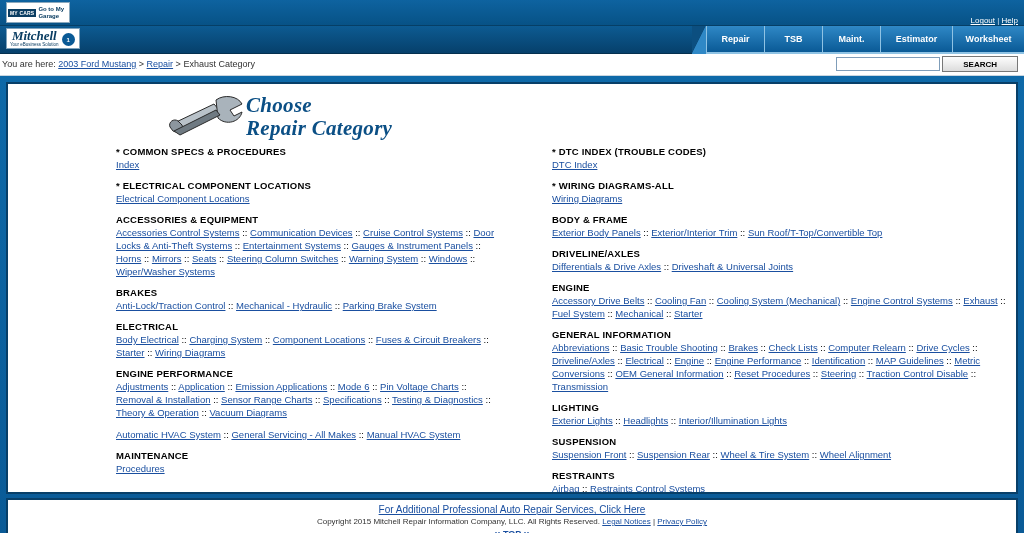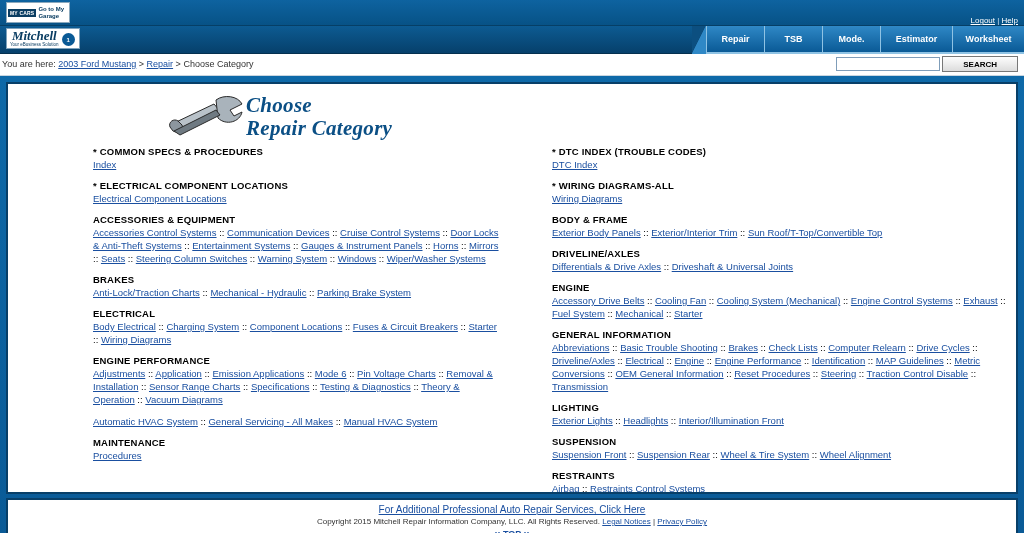--- a/index.html
+++ b/index.html
@@ -169,21 +169,21 @@
     letter-spacing: .3px;
   }
 
   
   .cols {
     display: flex;
     padding: 0 0 0 0;
   }
   .col {
     width: 50%;
-    padding-left: 85px;
+    padding-left: 108px;
     padding-right: 10px;
   }
   .col.right { padding-left: 40px; }
   .grp { margin-bottom: 9px; }
   .grp-head {
     font-size: 9.5px;
     font-weight: bold;
     color: #000;
     letter-spacing: .2px;
     margin-bottom: 1px;
@@ -244,33 +244,33 @@
     <div>
       <div class="mitchell-word">Mitchell</div>
       <div class="mitchell-sub">Your eBusiness Solution</div>
     </div>
     <div class="mitchell-badge">1</div>
   </div>
   <div class="navtabs">
     <div class="navslant"></div>
     <div class="navtab">Repair</div>
     <div class="navtab">TSB</div>
-    <div class="navtab">Mode.</div>
+    <div class="navtab">Maint.</div>
     <div class="navtab wide">Estimator</div>
     <div class="navtab wide">Worksheet</div>
   </div>
 </div>
 
 <div class="crumbbar">
   <span>You are here:</span>
   <a href="#">2003 Ford Mustang</a>
   <span>&gt;</span>
   <a href="#">Repair</a>
   <span>&gt;</span>
-  <span>Choose Category</span>
+  <span>Exhaust Category</span>
 
   <div class="searchwrap">
     <input type="text" value="" style="">
     <button class="searchbtn">SEARCH</button>
   </div>
 </div>
 
 <div class="page">
   <div class="contentframe">
 
@@ -300,21 +300,21 @@
           <div class="grp">
             <div class="grp-head">* ELECTRICAL COMPONENT LOCATIONS</div>
             <div class="grp-links"><a href="#">Electrical Component Locations</a></div>
           </div>
           <div class="grp">
             <div class="grp-head">ACCESSORIES &amp; EQUIPMENT</div>
             <div class="grp-links"><a href="#">Accessories Control Systems</a><span class="sep"> :: </span><a href="#">Communication Devices</a><span class="sep"> :: </span><a href="#">Cruise Control Systems</a><span class="sep"> :: </span><a href="#">Door Locks &amp; Anti-Theft Systems</a><span class="sep"> :: </span><a href="#">Entertainment Systems</a><span class="sep"> :: </span><a href="#">Gauges &amp; Instrument Panels</a><span class="sep"> :: </span><a href="#">Horns</a><span class="sep"> :: </span><a href="#">Mirrors</a><span class="sep"> :: </span><a href="#">Seats</a><span class="sep"> :: </span><a href="#">Steering Column Switches</a><span class="sep"> :: </span><a href="#">Warning System</a><span class="sep"> :: </span><a href="#">Windows</a><span class="sep"> :: </span><a href="#">Wiper/Washer Systems</a></div>
           </div>
           <div class="grp">
             <div class="grp-head">BRAKES</div>
-            <div class="grp-links"><a href="#">Anti-Lock/Traction Charts</a><span class="sep"> :: </span><a href="#">Mechanical - Hydraulic</a><span class="sep"> :: </span><a href="#">Parking Brake System</a></div>
+            <div class="grp-links"><a href="#">Anti-Lock/Traction Control</a><span class="sep"> :: </span><a href="#">Mechanical - Hydraulic</a><span class="sep"> :: </span><a href="#">Parking Brake System</a></div>
           </div>
           <div class="grp">
             <div class="grp-head">ELECTRICAL</div>
             <div class="grp-links"><a href="#">Body Electrical</a><span class="sep"> :: </span><a href="#">Charging System</a><span class="sep"> :: </span><a href="#">Component Locations</a><span class="sep"> :: </span><a href="#">Fuses &amp; Circuit Breakers</a><span class="sep"> :: </span><a href="#">Starter</a><span class="sep"> :: </span><a href="#">Wiring Diagrams</a></div>
           </div>
           <div class="grp">
             <div class="grp-head">ENGINE PERFORMANCE</div>
             <div class="grp-links"><a href="#">Adjustments</a><span class="sep"> :: </span><a href="#">Application</a><span class="sep"> :: </span><a href="#">Emission Applications</a><span class="sep"> :: </span><a href="#">Mode 6</a><span class="sep"> :: </span><a href="#">Pin Voltage Charts</a><span class="sep"> :: </span><a href="#">Removal &amp; Installation</a><span class="sep"> :: </span><a href="#">Sensor Range Charts</a><span class="sep"> :: </span><a href="#">Specifications</a><span class="sep"> :: </span><a href="#">Testing &amp; Diagnostics</a><span class="sep"> :: </span><a href="#">Theory &amp; Operation</a><span class="sep"> :: </span><a href="#">Vacuum Diagrams</a></div>
           </div>
           <div class="grp">
@@ -345,21 +345,21 @@
           <div class="grp">
             <div class="grp-head">ENGINE</div>
             <div class="grp-links"><a href="#">Accessory Drive Belts</a><span class="sep"> :: </span><a href="#">Cooling Fan</a><span class="sep"> :: </span><a href="#">Cooling System (Mechanical)</a><span class="sep"> :: </span><a href="#">Engine Control Systems</a><span class="sep"> :: </span><a href="#">Exhaust</a><span class="sep"> :: </span><a href="#">Fuel System</a><span class="sep"> :: </span><a href="#">Mechanical</a><span class="sep"> :: </span><a href="#">Starter</a></div>
           </div>
           <div class="grp">
             <div class="grp-head">GENERAL INFORMATION</div>
             <div class="grp-links"><a href="#">Abbreviations</a><span class="sep"> :: </span><a href="#">Basic Trouble Shooting</a><span class="sep"> :: </span><a href="#">Brakes</a><span class="sep"> :: </span><a href="#">Check Lists</a><span class="sep"> :: </span><a href="#">Computer Relearn</a><span class="sep"> :: </span><a href="#">Drive Cycles</a><span class="sep"> :: </span><a href="#">Driveline/Axles</a><span class="sep"> :: </span><a href="#">Electrical</a><span class="sep"> :: </span><a href="#">Engine</a><span class="sep"> :: </span><a href="#">Engine Performance</a><span class="sep"> :: </span><a href="#">Identification</a><span class="sep"> :: </span><a href="#">MAP Guidelines</a><span class="sep"> :: </span><a href="#">Metric Conversions</a><span class="sep"> :: </span><a href="#">OEM General Information</a><span class="sep"> :: </span><a href="#">Reset Procedures</a><span class="sep"> :: </span><a href="#">Steering</a><span class="sep"> :: </span><a href="#">Traction Control Disable</a><span class="sep"> :: </span><a href="#">Transmission</a></div>
           </div>
           <div class="grp">
             <div class="grp-head">LIGHTING</div>
-            <div class="grp-links"><a href="#">Exterior Lights</a><span class="sep"> :: </span><a href="#">Headlights</a><span class="sep"> :: </span><a href="#">Interior/Illumination Front</a></div>
+            <div class="grp-links"><a href="#">Exterior Lights</a><span class="sep"> :: </span><a href="#">Headlights</a><span class="sep"> :: </span><a href="#">Interior/Illumination Lights</a></div>
           </div>
           <div class="grp">
             <div class="grp-head">SUSPENSION</div>
             <div class="grp-links"><a href="#">Suspension Front</a><span class="sep"> :: </span><a href="#">Suspension Rear</a><span class="sep"> :: </span><a href="#">Wheel &amp; Tire System</a><span class="sep"> :: </span><a href="#">Wheel Alignment</a></div>
           </div>
           <div class="grp">
             <div class="grp-head">RESTRAINTS</div>
             <div class="grp-links"><a href="#">Airbag</a><span class="sep"> :: </span><a href="#">Restraints Control Systems</a></div>
           </div>
         </div>

